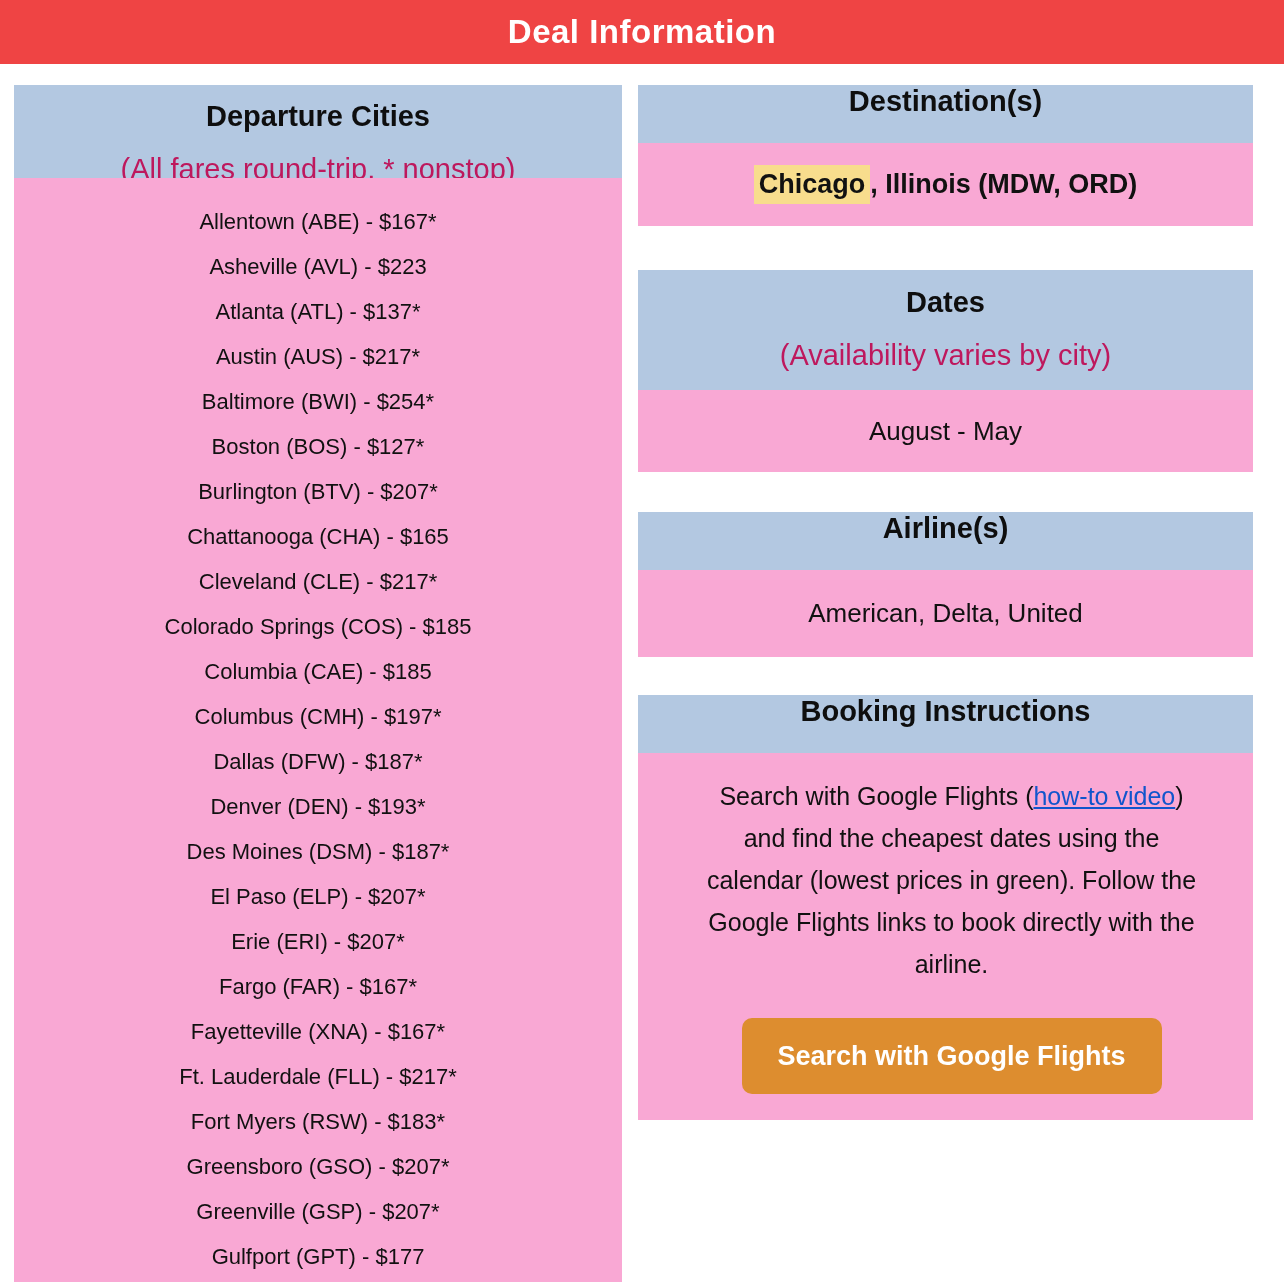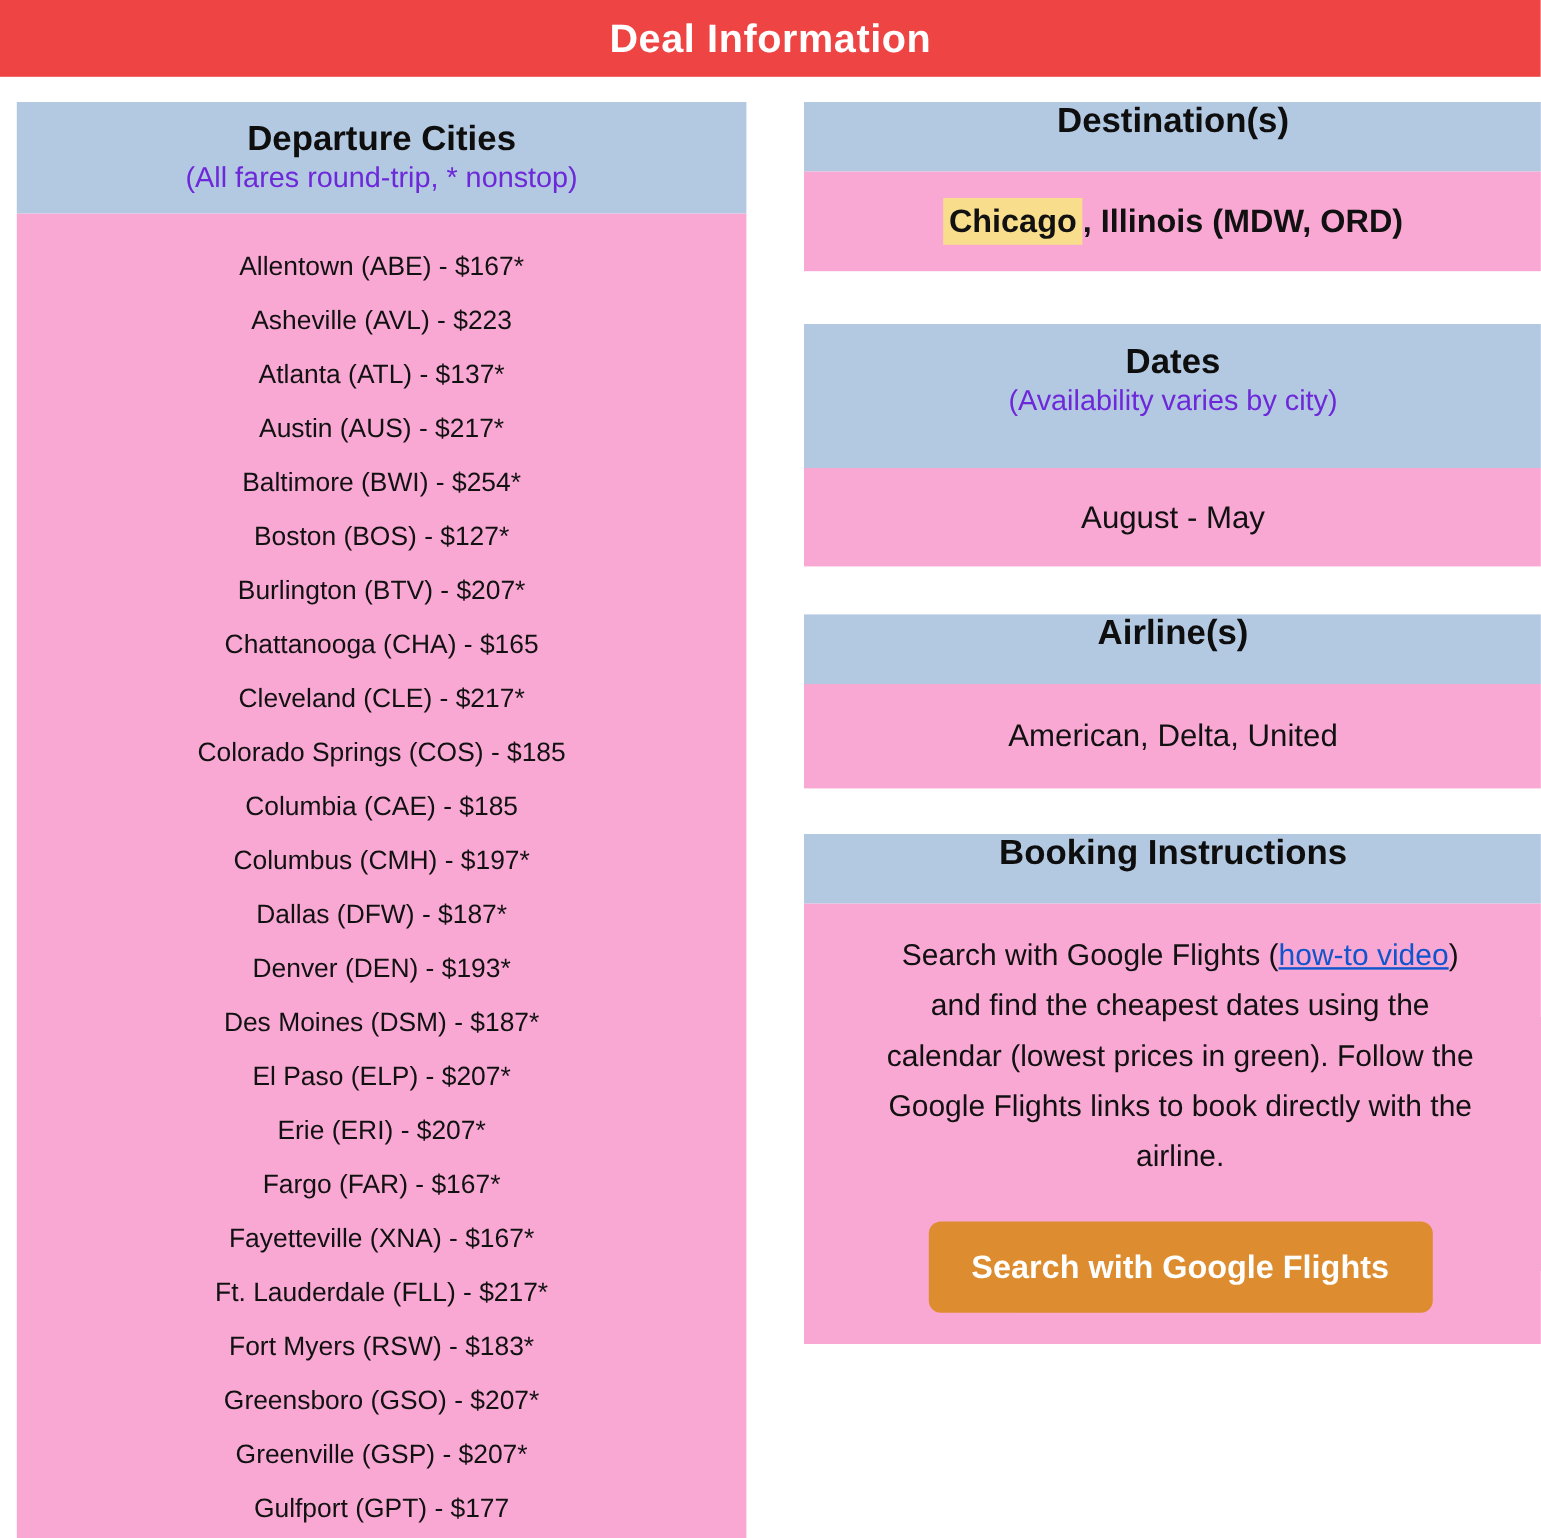--- a/index.html
+++ b/index.html
@@ -16,36 +16,36 @@
     display: flex; align-items: center; justify-content: center;
   }
   .topbar-title {
     color: #ffffff; font-size: 33px; font-weight: bold;
     letter-spacing: 0.5px;
   }
   .content {
     margin-top: 21px;
     padding: 0 14px;
     display: flex;
-    gap: 48px;
+    gap: 16px;
     height: 1197px;
   }
   .left-col { width: 608px; flex: 0 0 608px; display: flex; flex-direction: column; }
   .right-col { width: 615px; flex: 0 0 615px; }
 
   .panel-header {
     background: #b3c8e1;
     text-align: center;
   }
   .panel-body {
     background: #f9a8d4;
     text-align: center;
   }
   .panel-title { font-size: 29px; font-weight: bold; color: #0e0e0e; }
-  .panel-subtitle { font-size: 24px; color: #6d28d9; margin-top: 2px; }
+  .panel-subtitle { font-size: 29px; color: #be185d; margin-top: 20px; }
 
   
   .dep-header { height: 93px; padding-top: 15px; }
   .dep-body {
     flex: 1 1 auto;
     padding-top: 21px;
   }
   .dep-item {
     font-size: 22px;
     line-height: 45px;

